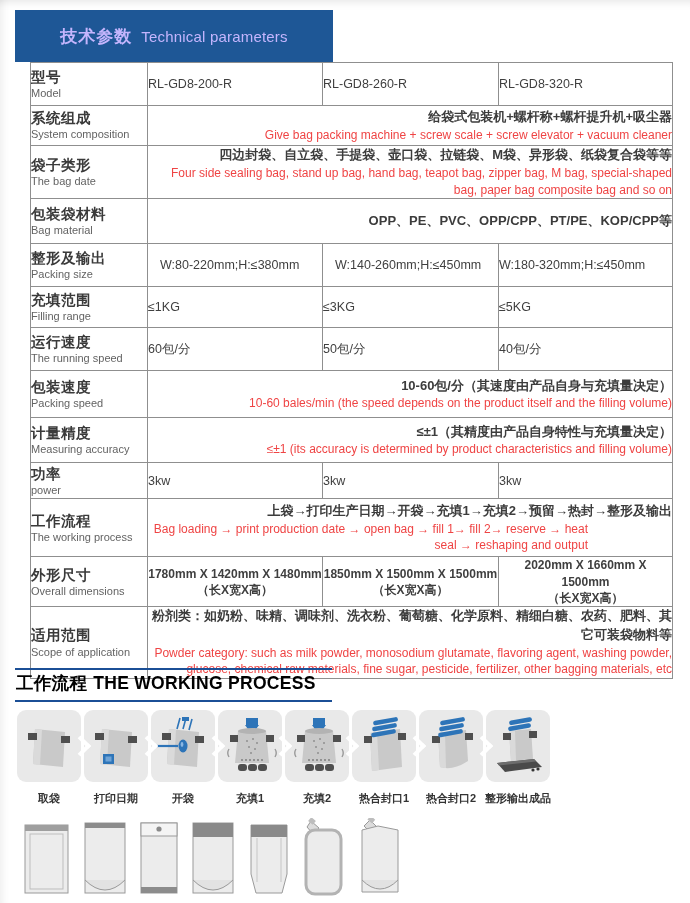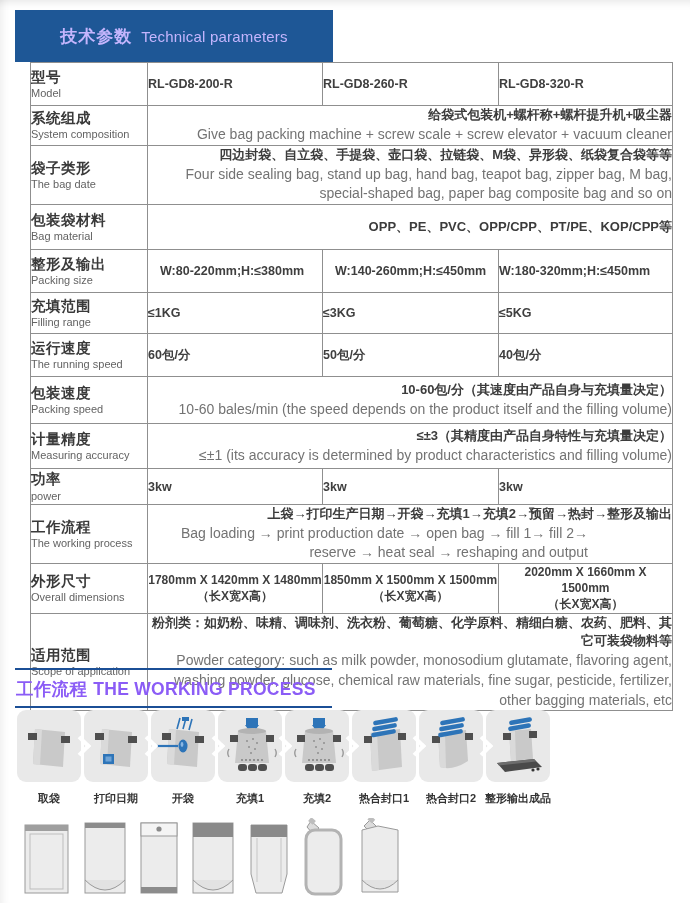--- a/index.html
+++ b/index.html
@@ -16,32 +16,32 @@
   .banner .zh{font-size:17px;font-weight:bold;letter-spacing:1px;}
   .banner .en{font-size:15px;letter-spacing:.2px;}
   
   table.spec{
     position:absolute;left:30px;top:62px;width:642px;border-collapse:collapse;table-layout:fixed;
   }
   table.spec td{border:1px solid #8f8f8f;vertical-align:middle;padding:0;}
   td.lbl{padding:4px 4px 4px 17px;}
   td.lbl .zh{font-size:14.5px;font-weight:600;color:#3a3a3a;letter-spacing:.5px;line-height:1.25;}
   td.lbl .en{font-size:11px;color:#636363;line-height:1.2;margin-top:1px;}
-  td.val{font-size:12.5px;color:#3f3f3f;padding:4px 6px 4px 22px;font-weight:700;}
+  td.val{font-size:12.5px;color:#3f3f3f;padding:4px 6px 4px 22px;font-weight:400;}
   td.span-val{padding:5px 10px 5px 20px;text-align:right;}
   .zh-text{font-size:13px;font-weight:600;color:#3c3c3c;line-height:1.45;}
-  .en-text{font-size:14px;font-weight:400;color:#737373;line-height:1.4;}
+  .en-text{font-size:12px;font-weight:400;color:#ef4444;line-height:1.4;}
   td.dim{text-align:center;padding:4px 2px;}
   .dim .v{font-size:12px;color:#3f3f3f;font-weight:600;line-height:1.35;}
   .dim .sub{font-size:12px;color:#3f3f3f;font-weight:600;line-height:1.35;}
   
   .process-heading{
     position:absolute;left:15px;top:668px;display:inline-block;
     border-top:2px solid #1b4f96;border-bottom:2px solid #1b4f96;
-    padding:7px 16px 5px 1px;color:#8b5cf6;font-weight:bold;font-size:17.5px;letter-spacing:.3px;
+    padding:1px 16px 5px 1px;color:#000000;font-weight:bold;font-size:17.5px;letter-spacing:.3px;
     white-space:nowrap;
   }
   .process-heading .en{margin-left:6px;}
   
   .process-row{position:absolute;left:17px;top:710px;display:flex;gap:3px;}
   .step{display:flex;flex-direction:column;align-items:center;width:64px;position:relative;}
   .tile{
     width:64px;height:72px;background:#e9e9e9;border-radius:9px;position:relative;
     display:flex;align-items:center;justify-content:center;
   }
@@ -144,21 +144,21 @@
       <div class="zh-text">10-60包/分（其速度由产品自身与充填量决定）</div>
       <div class="en-text">10-60 bales/min (the speed depends on the product itself and the filling volume)</div>
     </td>
   </tr>
   <tr style="height:45px">
     <td class="lbl">
       <div class="zh">计量精度</div>
       <div class="en">Measuring accuracy</div>
     </td>
     <td class="span-val" colspan="3">
-      <div class="zh-text">≤±3（其精度由产品自身特性与充填量决定）</div>
+      <div class="zh-text">≤±1（其精度由产品自身特性与充填量决定）</div>
       <div class="en-text">≤±1 (its accuracy is determined by product characteristics and filling volume)</div>
     </td>
   </tr>
   <tr style="height:36px">
     <td class="lbl">
       <div class="zh">功率</div>
       <div class="en">power</div>
     </td>
     <td class="val">3kw</td>
     <td class="val">3kw</td>

